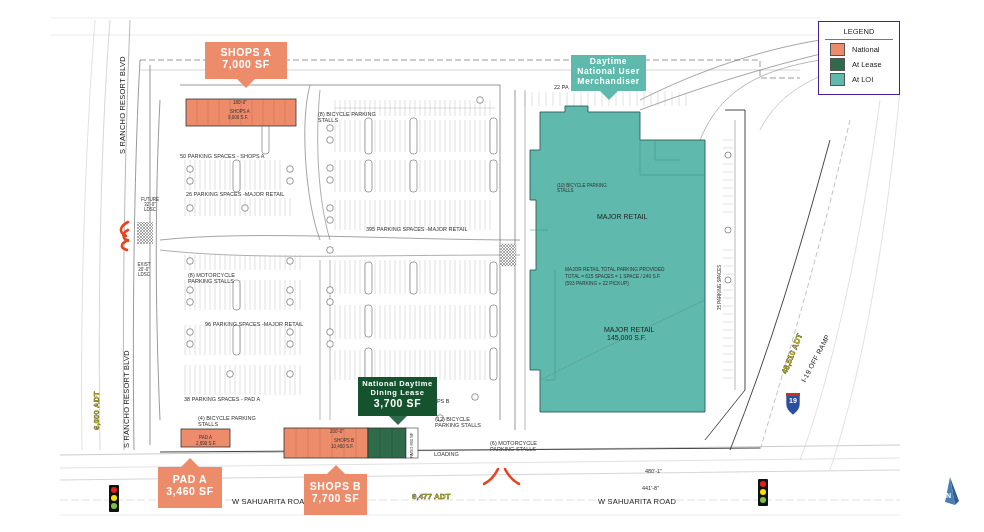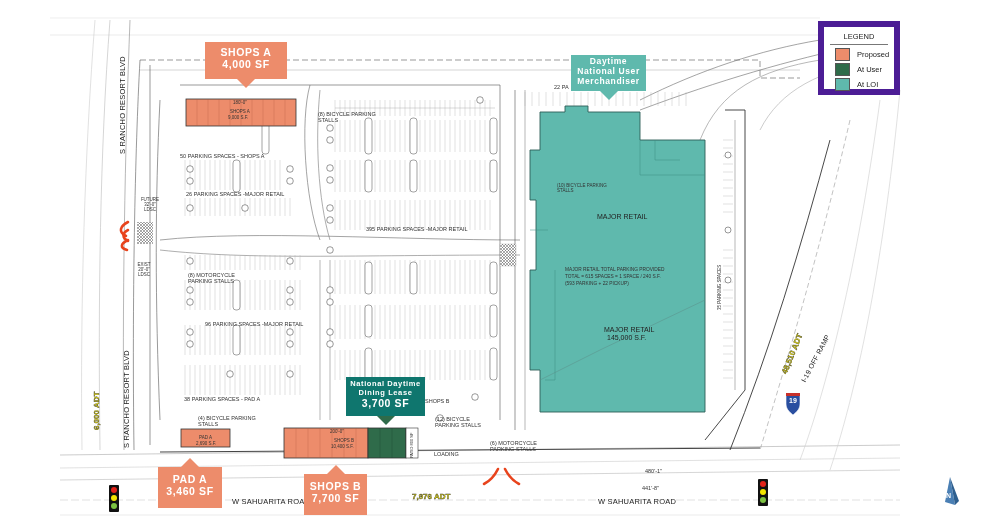--- a/index.html
+++ b/index.html
@@ -8,23 +8,23 @@
   .lbl { position:absolute; font-size:5.5px; color:#333; white-space:nowrap; font-family:"Liberation Sans", sans-serif; }
   .lbl-md { position:absolute; font-size:7px; color:#222; white-space:nowrap; font-family:"Liberation Sans", sans-serif; }
   .road-lbl { position:absolute; font-size:7.5px; color:#222; white-space:nowrap; letter-spacing:0.2px; }
   .vert { transform-origin:left top; transform:rotate(-90deg); }
   .adt { position:absolute; font-size:8px; font-weight:bold; color:#f2e600; -webkit-text-stroke:0.4px #333; white-space:nowrap; }
   .callout { position:absolute; color:#fff; font-weight:bold; text-align:center; line-height:1.15; letter-spacing:0.6px; box-sizing:border-box; padding-top:4px; }
   .callout::after { content:""; position:absolute; left:50%; margin-left:-9px; width:0; height:0; border-left:9px solid transparent; border-right:9px solid transparent; }
   .callout.down::after { bottom:-9px; border-top:9px solid var(--c); }
   .callout.up::after { top:-9px; border-bottom:9px solid var(--c); }
   .orange { background:#ed8c6b; --c:#ed8c6b; }
-  .green { background:#0f766e; --c:#2f6b4a; }
+  .green { background:#14532d;margin-left:12px; --c:#2f6b4a; }
   .teal { background:#5fb9ad; --c:#5fb9ad; }
-  .legend { position:absolute; left:818px; top:21px; width:82px; height:74px; border:6px solid #4c1d95; background:#fff; box-sizing:border-box; }
+  .legend { position:absolute; left:818px; top:21px; width:82px; height:74px; border:1px solid #4c1d95; background:#fff; box-sizing:border-box; }
   .legend-title { font-size:7.5px; text-align:center; margin-top:5px; padding-bottom:3px; border-bottom:1px solid #777; margin-left:6px; margin-right:6px; }
   .legend-row { display:flex; align-items:center; margin-left:11px; margin-top:4px; height:11px; }
   .swatch { width:13px; height:11px; margin-right:7px; border:0.5px solid #555; }
   .legend-label { font-size:7.5px; }
   .tlight { position:absolute; width:10px; height:27px; background:#111; border-radius:1px; }
   .tlight span { display:block; width:6px; height:6px; border-radius:50%; margin:2px auto 0 auto; }
 </style>
 </head>
 <body>
 
@@ -215,21 +215,21 @@
       <circle cx="728" cy="280" r="3"></circle>
   </g>
 </svg>
 
 <div class="road-lbl vert" style="left:118px; top:154px;">S RANCHO RESORT BLVD</div>
 <div class="road-lbl vert" style="left:122px; top:448px;">S RANCHO RESORT BLVD</div>
 <div class="adt vert" style="left:92px; top:430px;">6,000 ADT</div>
 
 <div class="road-lbl" style="left:232px; top:497px;">W SAHUARITA ROAD</div>
 <div class="road-lbl" style="left:598px; top:497px;">W SAHUARITA ROAD</div>
-<div class="adt" style="left:412px; top:492px;">7,976 ADT</div>
+<div class="adt" style="left:412px; top:492px;">9,477 ADT</div>
 <div class="lbl" style="left:645px; top:468px;">480'-1"</div>
 <div class="lbl" style="left:642px; top:485px;">441'-8"</div>
 
 <div class="adt" style="left:780px; top:372px; transform:rotate(-68deg); transform-origin:left top;">48,510 ADT</div>
 <div class="road-lbl" style="left:800px; top:380px; transform:rotate(-62deg); transform-origin:left top; font-size:7px;">I-19 OFF RAMP</div>
 <div style="position:absolute; left:788px; top:397px; width:10px; text-align:center; font-size:7px; font-weight:bold; color:#fff;">19</div>
 
 <div class="lbl" style="left:180px; top:153px;">50 PARKING SPACES - SHOPS A</div>
 <div class="lbl" style="left:186px; top:191px;">26 PARKING SPACES -MAJOR RETAIL</div>
 <div class="lbl" style="left:366px; top:226px;">395 PARKING SPACES -MAJOR RETAIL</div>
@@ -260,21 +260,21 @@
 <div class="lbl" style="left:557px; top:183px; width:65px; white-space:normal; font-size:4.5px;">(10) BICYCLE PARKING STALLS</div>
 <div class="lbl-md" style="left:597px; top:213px;">MAJOR RETAIL</div>
 <div class="lbl" style="left:565px; top:267px; font-size:4.8px;">MAJOR RETAIL TOTAL PARKING PROVIDED</div>
 <div class="lbl" style="left:565px; top:274px; font-size:4.8px;">TOTAL = 615 SPACES = 1 SPACE / 240 S.F.</div>
 <div class="lbl" style="left:565px; top:281px; font-size:4.8px;">(593 PARKING + 22 PICKUP)</div>
 <div class="lbl-md" style="left:604px; top:326px;">MAJOR RETAIL</div>
 <div class="lbl-md" style="left:607px; top:334px;">145,000 S.F.</div>
 
 <div class="callout orange down" style="left:205px; top:42px; width:82px; height:37px; font-size:10.5px;">
   <div>SHOPS A</div>
-  <div>4,000 SF</div>
+  <div>7,000 SF</div>
 </div>
 
 <div class="callout teal down" style="left:571px; top:55px; width:75px; height:36px; font-size:8.5px; padding-top:2px;">
   <div>Daytime</div>
   <div>National User</div>
   <div>Merchandiser</div>
 </div>
 
 <div class="callout green down" style="left:346px; top:377px; width:79px; height:39px; font-size:7.5px; padding-top:3px;">
   <div>National Daytime</div>
@@ -289,25 +289,25 @@
 
 <div class="callout orange up" style="left:304px; top:474px; width:63px; height:41px; font-size:10.5px; padding-top:6px;">
   <div>SHOPS B</div>
   <div>7,700 SF</div>
 </div>
 
 <div class="legend">
   <div class="legend-title">LEGEND</div>
   <div class="legend-row">
     <span class="swatch" style="background:#ed8c6b;"></span>
-    <span class="legend-label">Proposed</span>
+    <span class="legend-label">National</span>
   </div>
   <div class="legend-row">
     <span class="swatch" style="background:#2f6b4a;"></span>
-    <span class="legend-label">At User</span>
+    <span class="legend-label">At Lease</span>
   </div>
   <div class="legend-row">
     <span class="swatch" style="background:#5fb9ad;"></span>
     <span class="legend-label">At LOI</span>
   </div>
 </div>
 
 <div class="tlight" style="left:109px; top:485px;">
   <span style="background:#e2231a;"></span>
     <span style="background:#f3e500;"></span>

